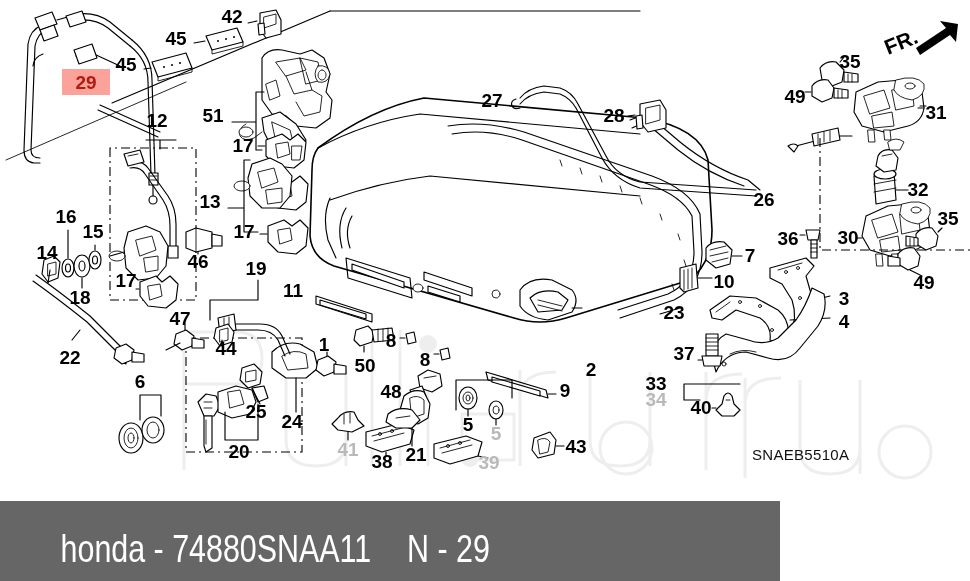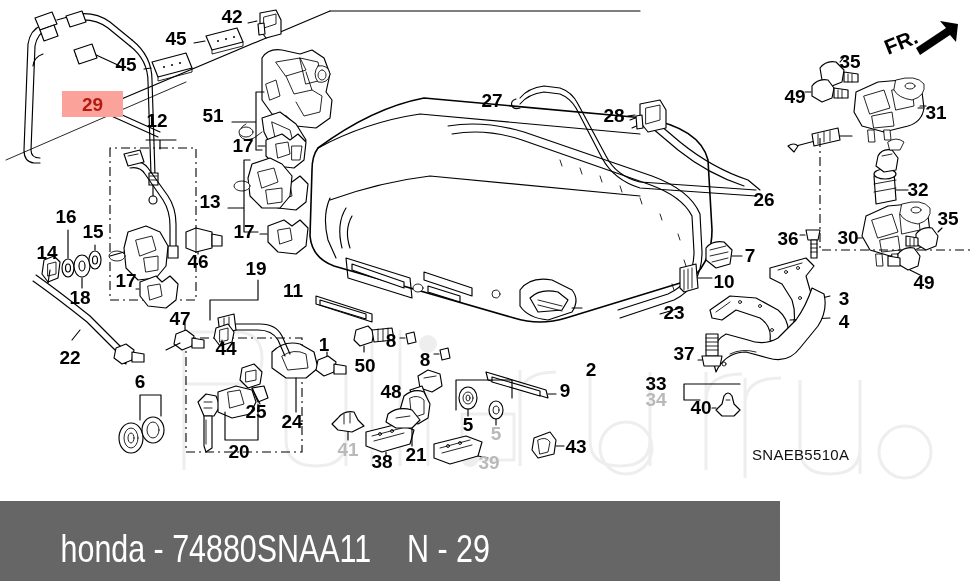--- a/index.html
+++ b/index.html
@@ -19,21 +19,21 @@
   .fillw{fill:#ffffff;stroke:#000;stroke-width:1.15;stroke-linejoin:round;stroke-linecap:round;}
   .fillw-t{fill:#ffffff;stroke:#000;stroke-width:0.85;stroke-linejoin:round;stroke-linecap:round;}
   .fillk{fill:#000;stroke:none;}
   .dash{fill:none;stroke:#000;stroke-width:1.1;stroke-dasharray:9 4 2 4;stroke-linecap:butt;}
 
   .num{font-family:"Liberation Sans",sans-serif;font-size:19px;font-weight:bold;fill:#000;}
   .num-gray{font-family:"Liberation Sans",sans-serif;font-size:19px;font-weight:bold;fill:#b9b9b9;}
   .code{font-family:"Liberation Sans",sans-serif;font-size:15px;font-weight:normal;fill:#111;letter-spacing:0.3px;}
   .frtxt{font-family:"Liberation Sans",sans-serif;font-size:21px;font-weight:bold;fill:#000;}
 
-  #hl29{position:absolute;left:62px;top:91px;width:61px;height:26px;
+  #hl29{position:absolute;left:62px;top:69px;width:48px;height:26px;
         background:#fba39a;display:flex;align-items:center;justify-content:center;}
   #hl29 span{font-family:"Liberation Sans",sans-serif;font-size:19px;
              font-weight:bold;color:#b31a12;line-height:1;}
 
   #footer{position:absolute;left:0;top:486px;width:780px;height:95px;
           background:#666666;display:flex;align-items:center;justify-content:flex-start;margin-top:15px;}
   #footer .ftxt{display:flex;align-items:baseline;gap:46px;color:#ffffff;
                 font-family:"Liberation Sans",sans-serif;font-size:39px;
                 font-weight:normal;transform:scaleX(0.78);transform-origin:center;
                 white-space:nowrap;}

